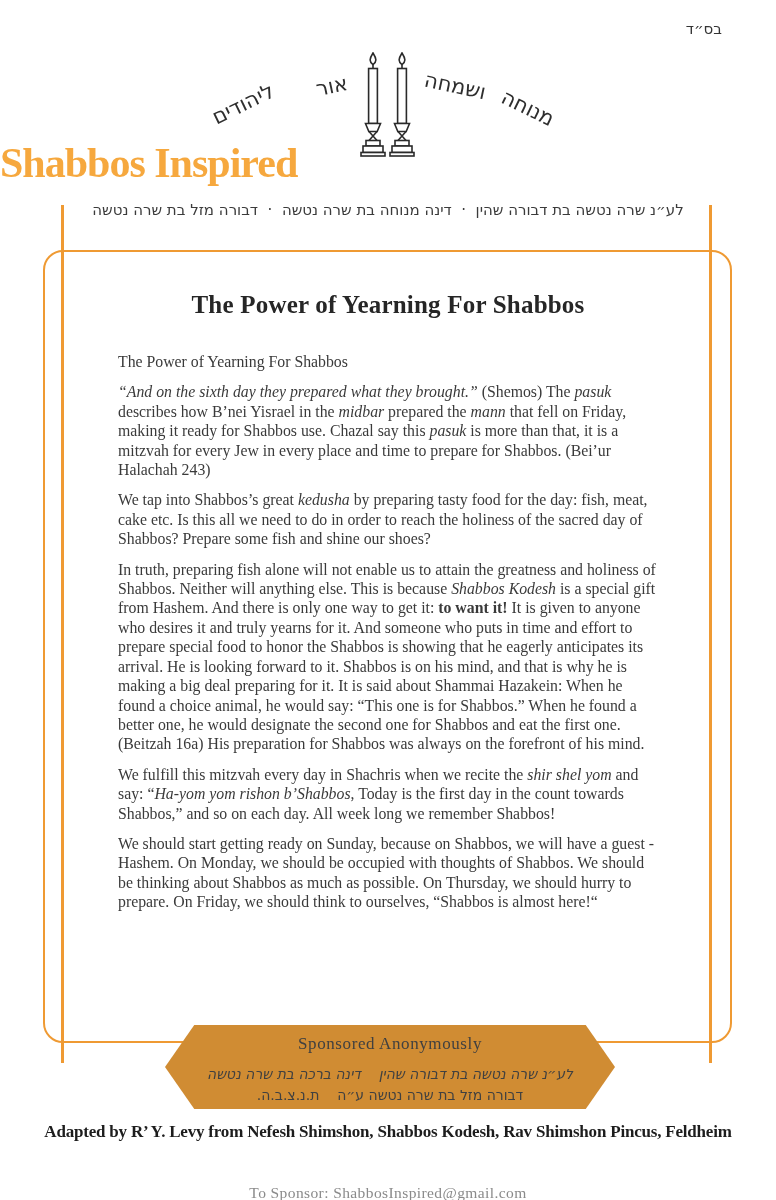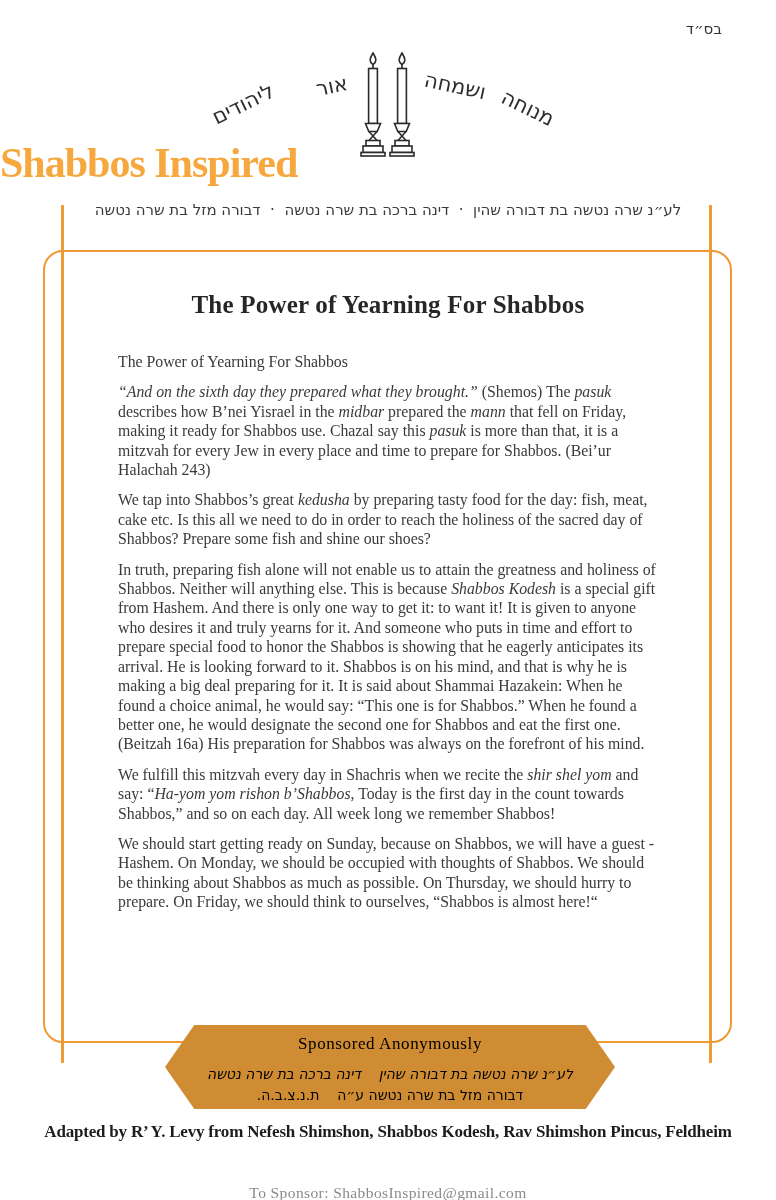--- a/index.html
+++ b/index.html
@@ -51,25 +51,25 @@
   .article-title{
     position:absolute;left:0;top:291px;width:776px;text-align:center;
     font-size:25px;font-weight:bold;color:#262626;letter-spacing:0.2px;
   }
   .body{
     position:absolute;left:118px;top:352px;width:544px;
     font-size:15.8px;line-height:19.4px;color:var(--body-text);
   }
   .body p{margin:0 0 11px 0;}
   .body span.it{font-style:italic;margin-top:33px;}
-  .body span.bd{font-weight:normal;}
+  .body span.bd{font-weight:bold;}
   
   .ribbon{
     position:absolute;left:165px;top:1025px;width:450px;height:84px;
-    background:var(--ribbon-fill);z-index:5;text-align:center;color:#000000;
+    background:var(--ribbon-fill);z-index:5;text-align:center;color:#404040;
     clip-path:polygon(6.5% 0, 93.5% 0, 100% 50%, 93.5% 100%, 6.5% 100%, 0 50%);
   }
   .ribbon .sp-title{
     margin-top:9px;font-size:17px;letter-spacing:0.6px;font-weight:500;
     font-family:"Liberation Serif", serif;
   }
   .ribbon .sp-heb{
     font-family:"DejaVu Sans", sans-serif;font-size:14px;line-height:21px;
     direction:rtl;white-space:pre;
   }
@@ -117,21 +117,21 @@
           <rect x="39" y="88.5" width="14" height="5.5"></rect>
           <rect x="36" y="94" width="20" height="6.5"></rect>
           <rect x="34" y="100.5" width="24" height="3.5"></rect>
         </g>
       </svg>
     </span>
   </div>
 
   <div class="brand">Shabbos Inspired</div>
 
-  <div class="dedication">לע״נ שרה נטשה בת דבורה שהין  ·  דינה ברכה בת שרה נטשה  ·  דבורה מזל בת שרה נטשה</div>
+  <div class="dedication">לע״נ שרה נטשה בת דבורה שהין  ·  דינה מנוחה בת שרה נטשה  ·  דבורה מזל בת שרה נטשה</div>
 
   <div class="frame"></div>
   <div class="vline left"></div>
   <div class="vline right"></div>
 
   <div class="article-title">The Power of Yearning For Shabbos</div>
 
   <div class="body">
     <p><span>The Power of Yearning For Shabbos</span></p>
     <p><span class="it">“And on the sixth day they prepared what they brought.”</span><span> (Shemos) The </span><span class="it">pasuk</span><span> describes how B’nei Yisrael in the </span><span class="it">midbar</span><span> prepared the </span><span class="it">mann</span><span> that fell on Friday, making it ready for Shabbos use. Chazal say this </span><span class="it">pasuk</span><span> is more than that, it is a mitzvah for every Jew in every place and time to prepare for Shabbos. (Bei’ur Halachah 243)</span></p>

